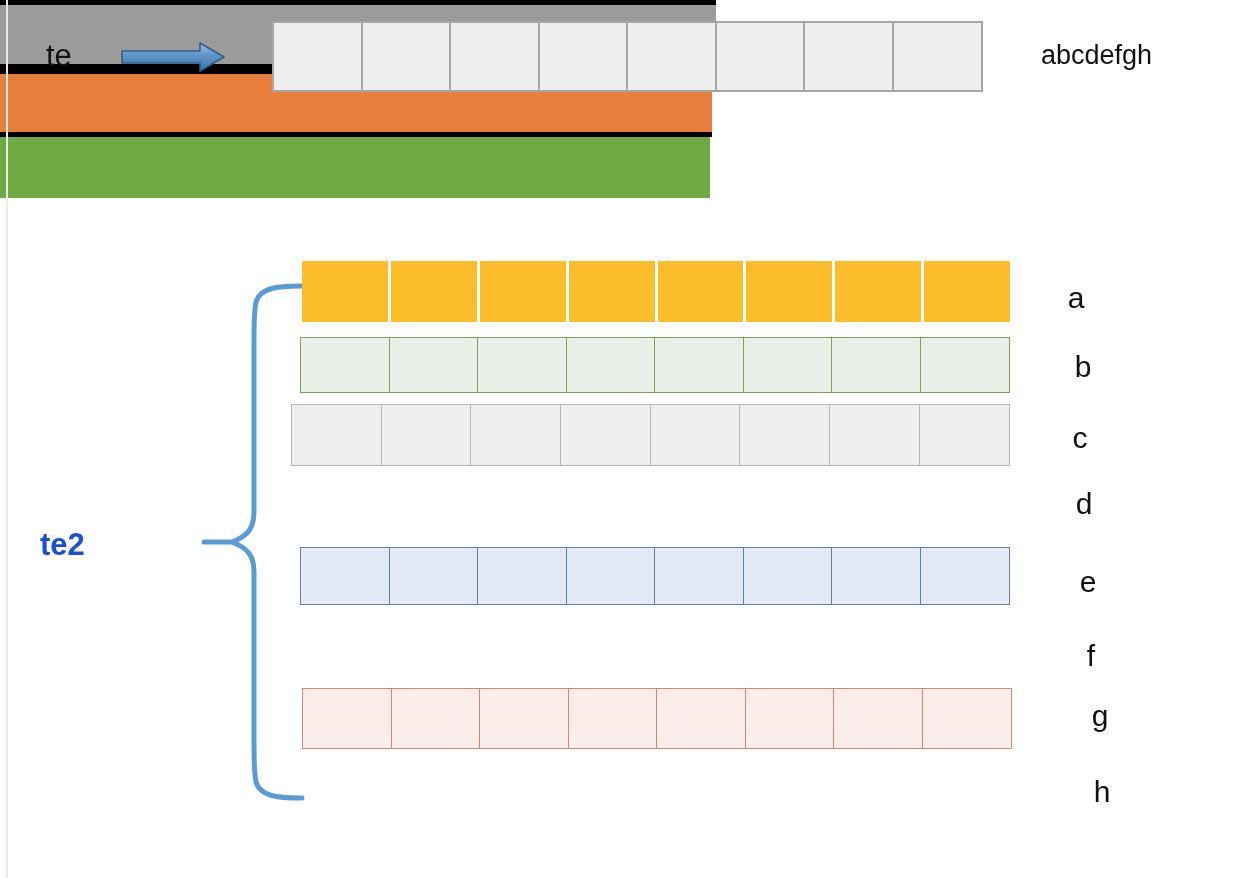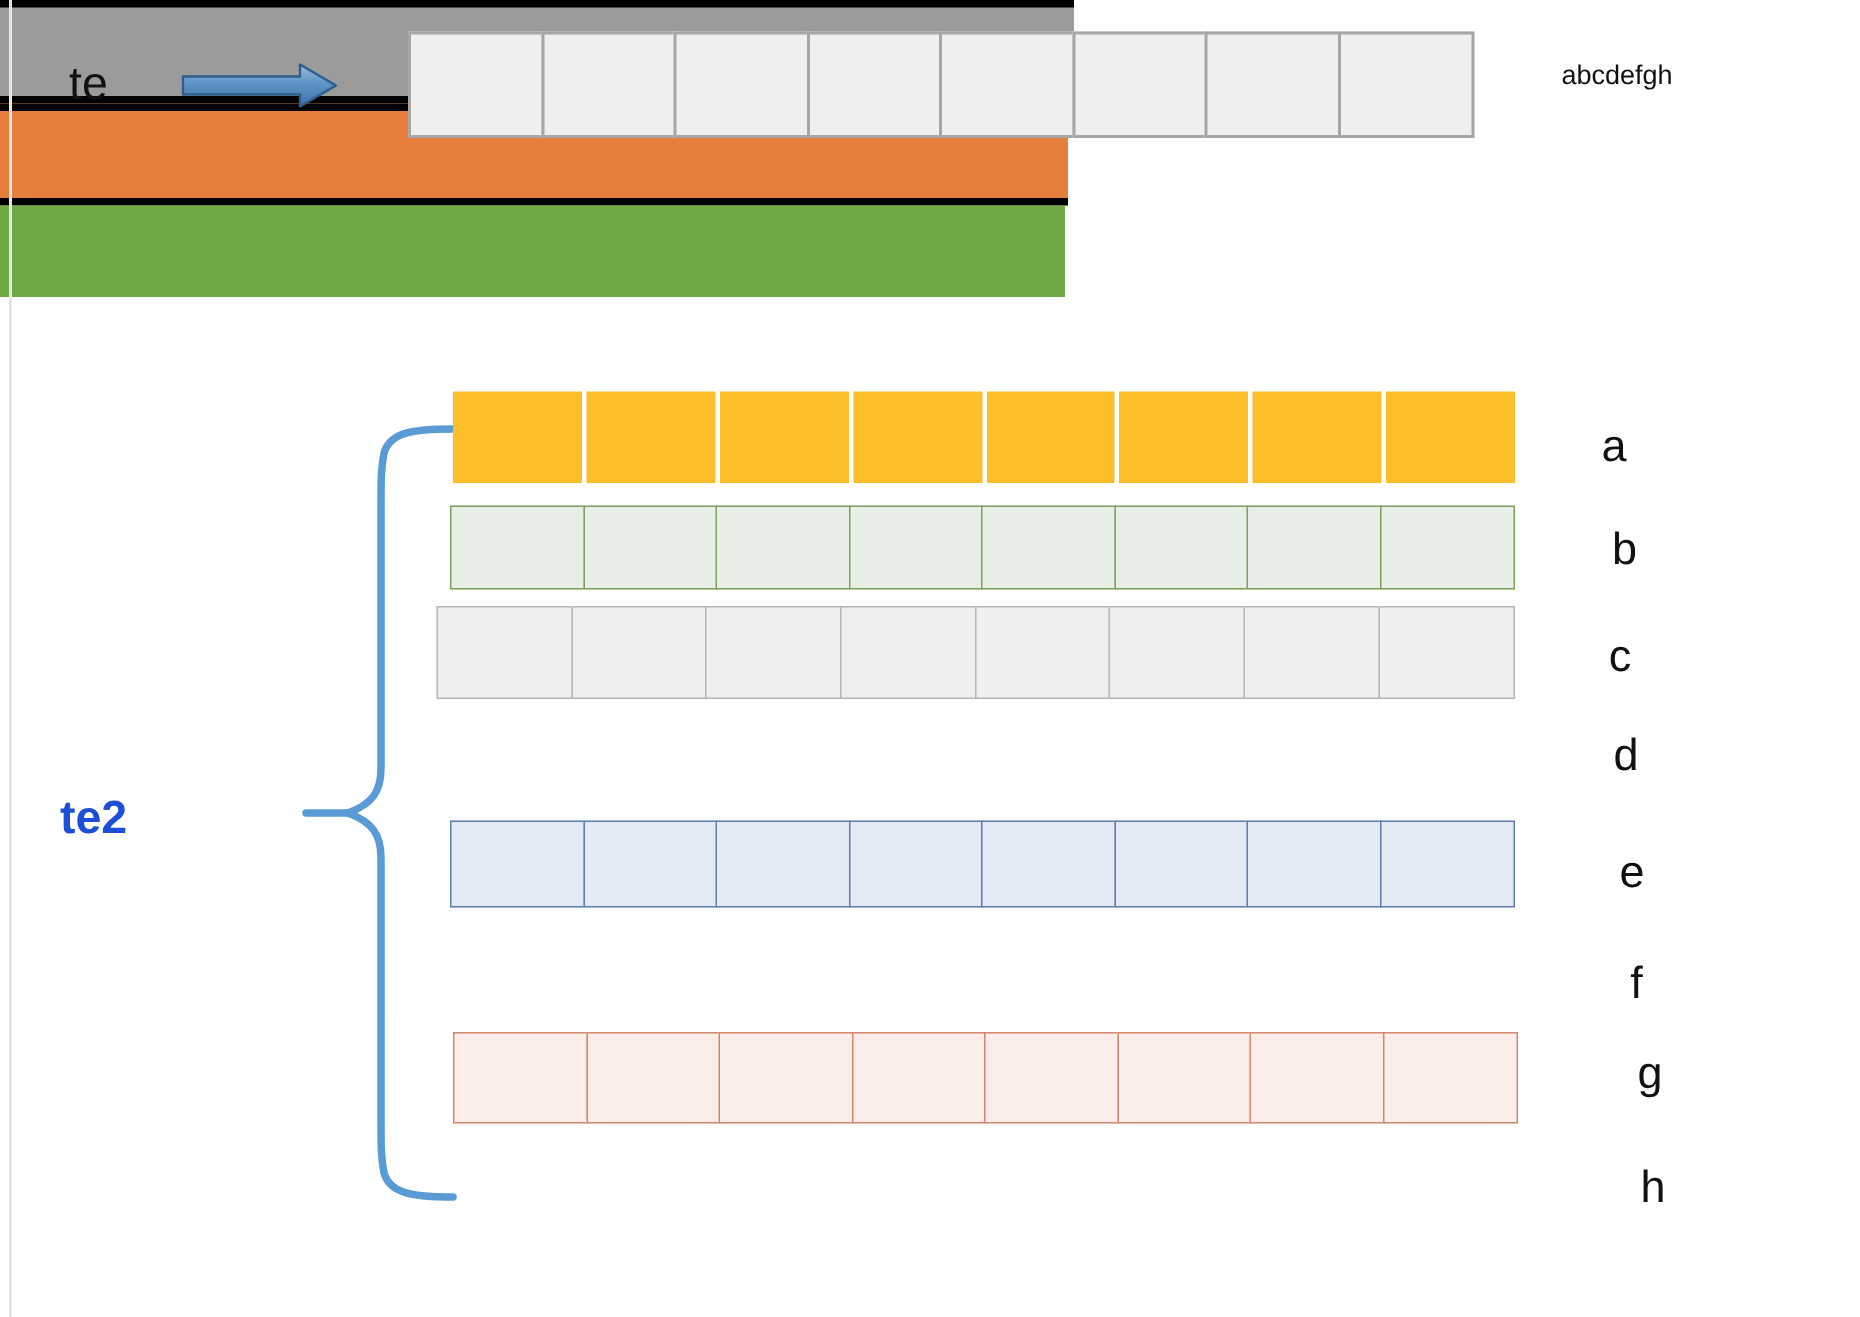--- a/index.html
+++ b/index.html
@@ -45,21 +45,21 @@
     left: 120px;
     top: 40px;
     width: 110px;
     height: 34px;
   }
 
   .label-abcdefgh {
     position: absolute;
     left: 1041px;
     top: 40px;
-    font-size: 18px;
+    font-size: 27px;
     font-weight: 400;
     color: #111111;
     text-align: right;
   }
 
   
   .row {
     position: absolute;
     display: flex;
   }

